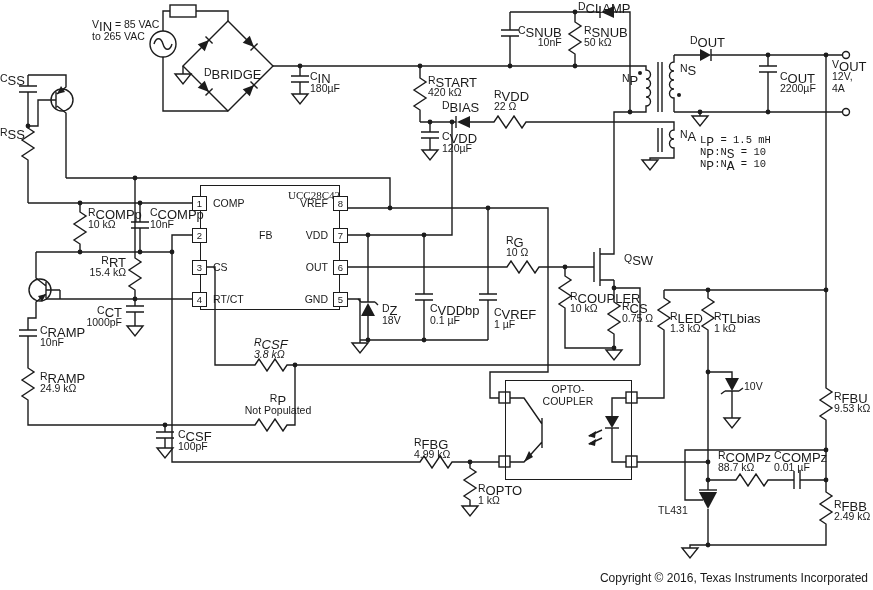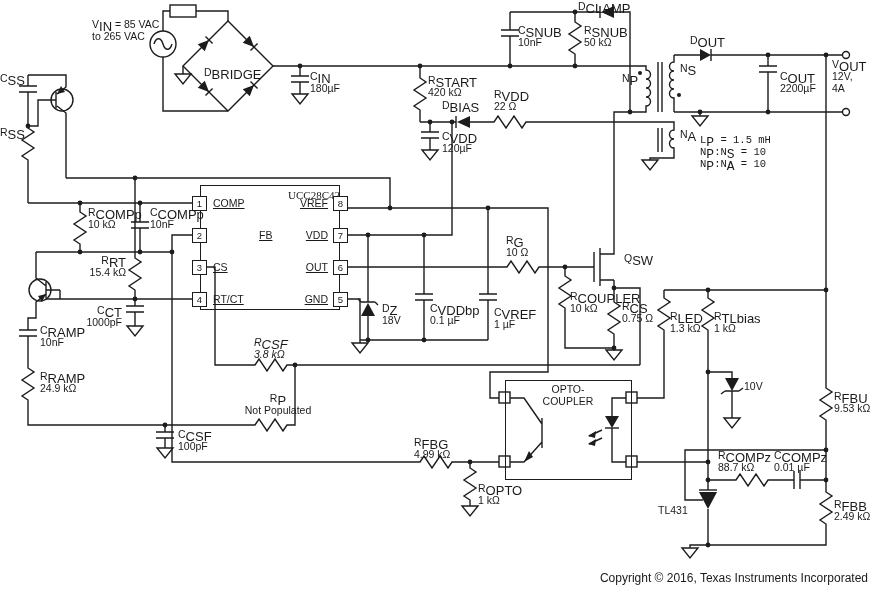--- a/index.html
+++ b/index.html
@@ -9,21 +9,21 @@
   svg .fill{fill:#1c1c1c;stroke:none;}
   svg .dot{fill:#1c1c1c;stroke:none;}
   svg .wht{fill:#fff;}
   .lbl{position:absolute;font-size:10.5px;line-height:12px;white-space:nowrap;}
   .lbl sub{font-size:13px;line-height:0;}
   .right{text-align:right;}
   .center{text-align:center;}
   .icbox{position:absolute;left:200px;top:185px;width:140px;height:125px;border:1.6px solid #1c1c1c;box-sizing:border-box;}
   .icname{position:absolute;left:200px;top:189px;width:140px;text-align:right;font-size:11px;font-family:Liberation Serif, serif;}
   .pin{position:absolute;width:15px;height:15px;border:1.4px solid #1c1c1c;box-sizing:border-box;background:#fff;font-size:9.5px;text-align:center;line-height:13px;}
-  .pinlbl{position:absolute;font-size:10.5px;line-height:12px;text-decoration:underline;}
+  .pinlbl{position:absolute;font-size:10.5px;line-height:12px;}
   .optobox{position:absolute;left:505px;top:380px;width:127px;height:100px;border:1.6px solid #1c1c1c;box-sizing:border-box;}
   .optolbl{position:absolute;left:505px;top:383px;width:126px;text-align:center;font-size:10.5px;line-height:12px;}
   .copyright{position:absolute;left:560px;top:571px;width:308px;text-align:right;font-size:12px;}
 </style>
 </head>
 <body>
 
 <div class="stage">
 
 <svg width="873" height="590" viewBox="0 0 873 590">
@@ -282,21 +282,21 @@
       <div class="ln"><span>V</span><sub>IN</sub><span> = 85 VAC</span></div>
       <div class="ln"><span>to 265 VAC</span></div>
     </div>
 <div class="lbl" style="left:204px;top:66px;">
       <div class="ln"><span>D</span><sub>BRIDGE</sub></div>
     </div>
 <div class="lbl" style="left:310px;top:70px;">
       <div class="ln"><span>C</span><sub>IN</sub></div>
       <div class="ln"><span>180µF</span></div>
     </div>
-<div class="lbl" style="left:518px;top:24px;">
+<div class="lbl" style="left:518px;top:24px;text-align:right;">
       <div class="ln"><span>C</span><sub>SNUB</sub></div>
       <div class="ln"><span>10nF</span></div>
     </div>
 <div class="lbl" style="left:584px;top:24px;">
       <div class="ln"><span>R</span><sub>SNUB</sub></div>
       <div class="ln"><span>50 kΩ</span></div>
     </div>
 <div class="lbl" style="left:578px;top:0px;">
       <div class="ln"><span>D</span><sub>CLAMP</sub></div>
     </div>

